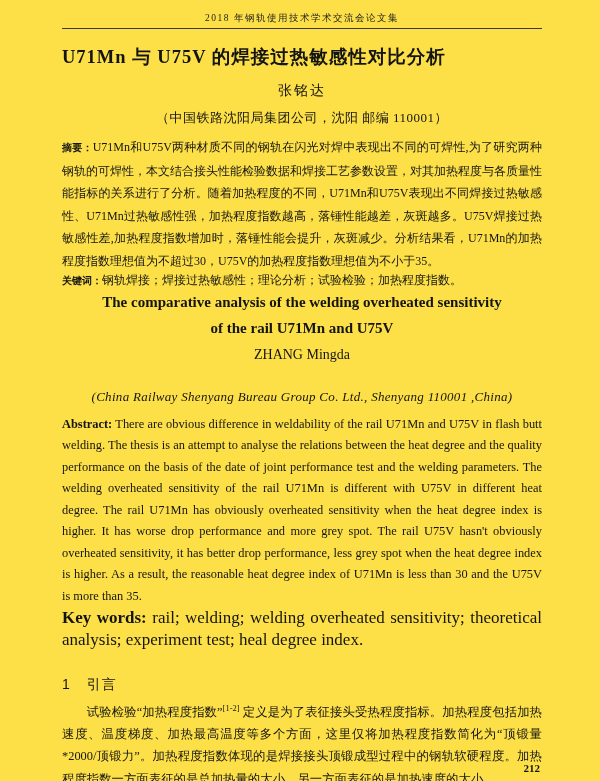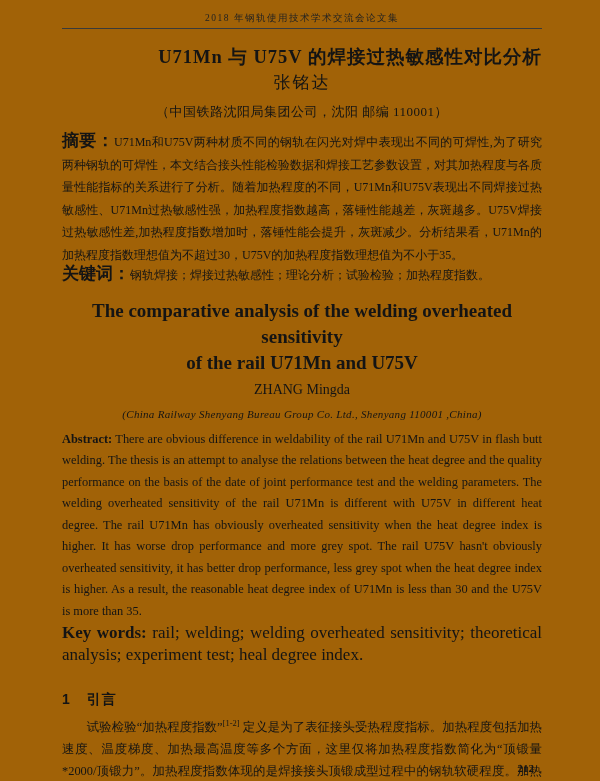--- a/index.html
+++ b/index.html
@@ -1,127 +1,127 @@
 <!DOCTYPE html>
 <html><head>
 <meta charset="utf-8">
 <style>
   html,body{margin:0;padding:0;background:#e9e9e9;}
   .page{
     position:relative;
     width:600px;height:781px;
     margin:0 auto;
-    background:#a16207;
+    background:#fde047;
     box-sizing:border-box;
     padding:10px 58px 0 62px;
     font-family:"Liberation Serif","DejaVu Serif",serif;
     color:#141414;
     overflow:hidden;
   }
   .running-head{
     text-align:center;
     font-size:9.5px;
     letter-spacing:1.5px;
     color:#222;
     padding-top:2px;
   }
   .head-rule{
     height:0;
     border-bottom:1.6px solid #3a3a3a;
     margin-top:3px;
   }
   .cn-title{
-    text-align:right;
+    text-align:left;
     font-weight:bold;
     font-size:18.5px;
     letter-spacing:1px;
     margin-top:15px;
   }
   .cn-author{
     text-align:center;
-    font-size:17px;
-    margin-top:2px;
+    font-size:14px;
+    margin-top:13px;
     letter-spacing:2px;
   }
   .cn-affiliation{
     text-align:center;
     font-size:13px;
     margin-top:9px;
     letter-spacing:.5px;
   }
   .cn-abstract{
     margin-top:9px;
     font-size:12px;
     line-height:22.6px;
     text-align:justify;
   }
   .label-hei{
     font-family:"Liberation Sans","DejaVu Sans",sans-serif;
     font-weight:bold;
-    font-size:17px;
+    font-size:10px;
   }
   .cn-keywords{
     font-size:12px;
     line-height:14px;
     text-align:justify;
   }
   .en-title{
     text-align:center;
     font-weight:bold;
-    font-size:19px;
+    font-size:15px;
     line-height:26px;
-    margin-top:16px;
+    margin-top:1px;
   }
   .en-author{
     text-align:center;
     font-size:14px;
     margin-top:6px;
   }
   .en-affiliation{
     text-align:center;
     font-style:italic;
-    font-size:11px;
-    margin-top:10px;
+    font-size:13px;
+    margin-top:26px;
     letter-spacing:.3px;
   }
   .en-abstract{
     margin-top:9px;
     font-size:12.4px;
     line-height:21.5px;
     text-align:justify;
   }
   .en-keywords{
     font-size:17px;
     line-height:21.5px;
     text-align:justify;
     margin-top:0;
   }
   .en-bold{font-weight:bold;}
   .section-heading{
     margin-top:26px;
     font-family:"Liberation Sans","DejaVu Sans",sans-serif;
-    font-weight:bold;
+    font-weight:normal;
     font-size:14px;
     letter-spacing:1px;
   }
   .section-heading .num{display:inline-block;margin-right:16px;}
   .body-para{
     margin-top:7px;
     font-size:12.4px;
     line-height:22.2px;
     text-align:justify;
     text-indent:2em;
   }
   .body-para sup{
     font-size:8.5px;
     line-height:0;
   }
   .page-number{
     position:absolute;
-    right:66px;
+    right:60px;
     bottom:7px;
     font-weight:bold;
     font-size:11px;
   }
 </style>
 </head>
 <body>
 
 <div class="page">
 

